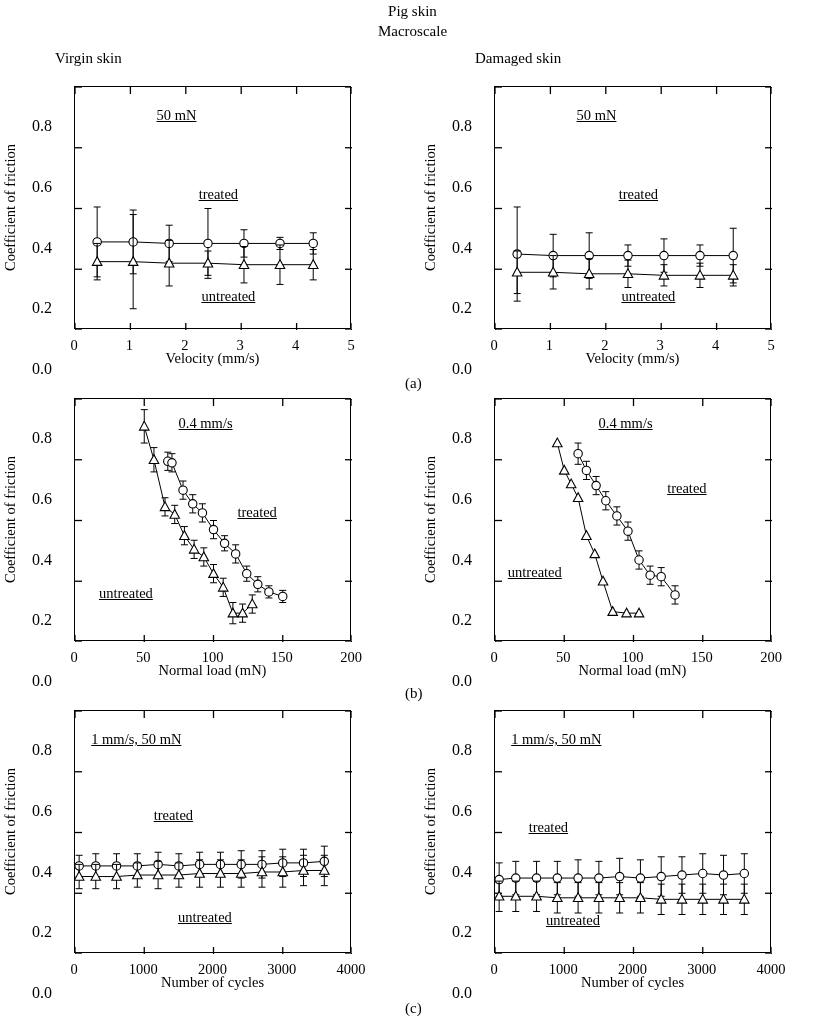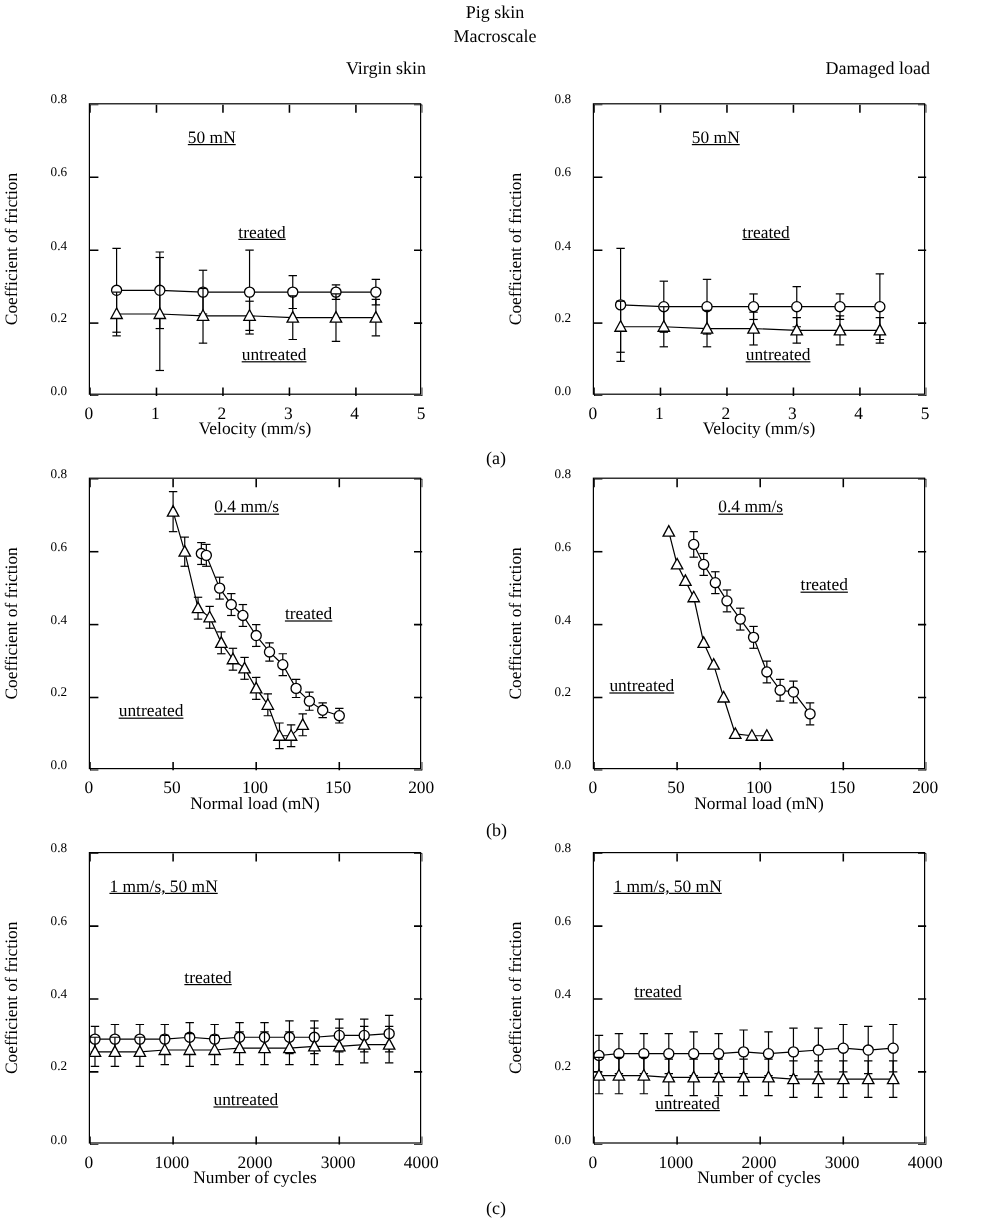--- a/index.html
+++ b/index.html
@@ -14,21 +14,21 @@
   .fig-title{
     position:absolute;
     width:100%;
     text-align:center;
     font-size:15px;
     line-height:18px;
   }
   .col-title{
     position:absolute;
     font-size:15px;
-    text-align:right;
+    text-align:left;
     width:300px;
   }
   .panel{
     position:absolute;
     width:360px;
     height:300px;
   }
   .plot-area{
     position:absolute;
     left:66px;
@@ -46,23 +46,24 @@
     width:243px;
     height:14px;
     transform-origin:0 0;
     transform:rotate(-90deg) translate(-243px,0);
     text-align:center;
     font-size:14.5px;
     white-space:nowrap;
   }
   .ytick{
     position:absolute;
-    font-size:11px;
-    text-align:center;
+    font-size:16px;
+    text-align:left;
     width:34px;
+    margin-top:40px;
   }
   .xtick{
     position:absolute;
     font-size:14.5px;
     text-align:center;
     width:30px;
   }
   .xlabel{
     position:absolute;
     font-size:14.5px;
@@ -84,21 +85,21 @@
   svg{display:block;}
   .tickline{stroke:#000;stroke-width:1.3;}
 </style>
 </head>
 <body>
 
 <div class="fig-title" style="top:2px;">Pig skin</div>
 <div class="fig-title" style="top:22px;">Macroscale</div>
 
 <div class="col-title" style="left:55px;top:50px;">Virgin skin</div>
-<div class="col-title" style="left:475px;top:50px;">Damaged load</div>
+<div class="col-title" style="left:475px;top:50px;">Damaged skin</div>
 
 <div class="sublabel" style="left:405px;top:375px;">(a)</div>
 <div class="sublabel" style="left:405px;top:685px;">(b)</div>
 <div class="sublabel" style="left:405px;top:1000px;">(c)</div>
 
 <div id="panels">
     <div class="panel" style="left: 8px; top: 68px;">
       <div class="ylabel">Coefficient of friction</div>
       <div class="ytick" style="left: 24px; top: 252px;">0.0</div>
       <div class="ytick" style="left: 24px; top: 191.25px;">0.2</div>

